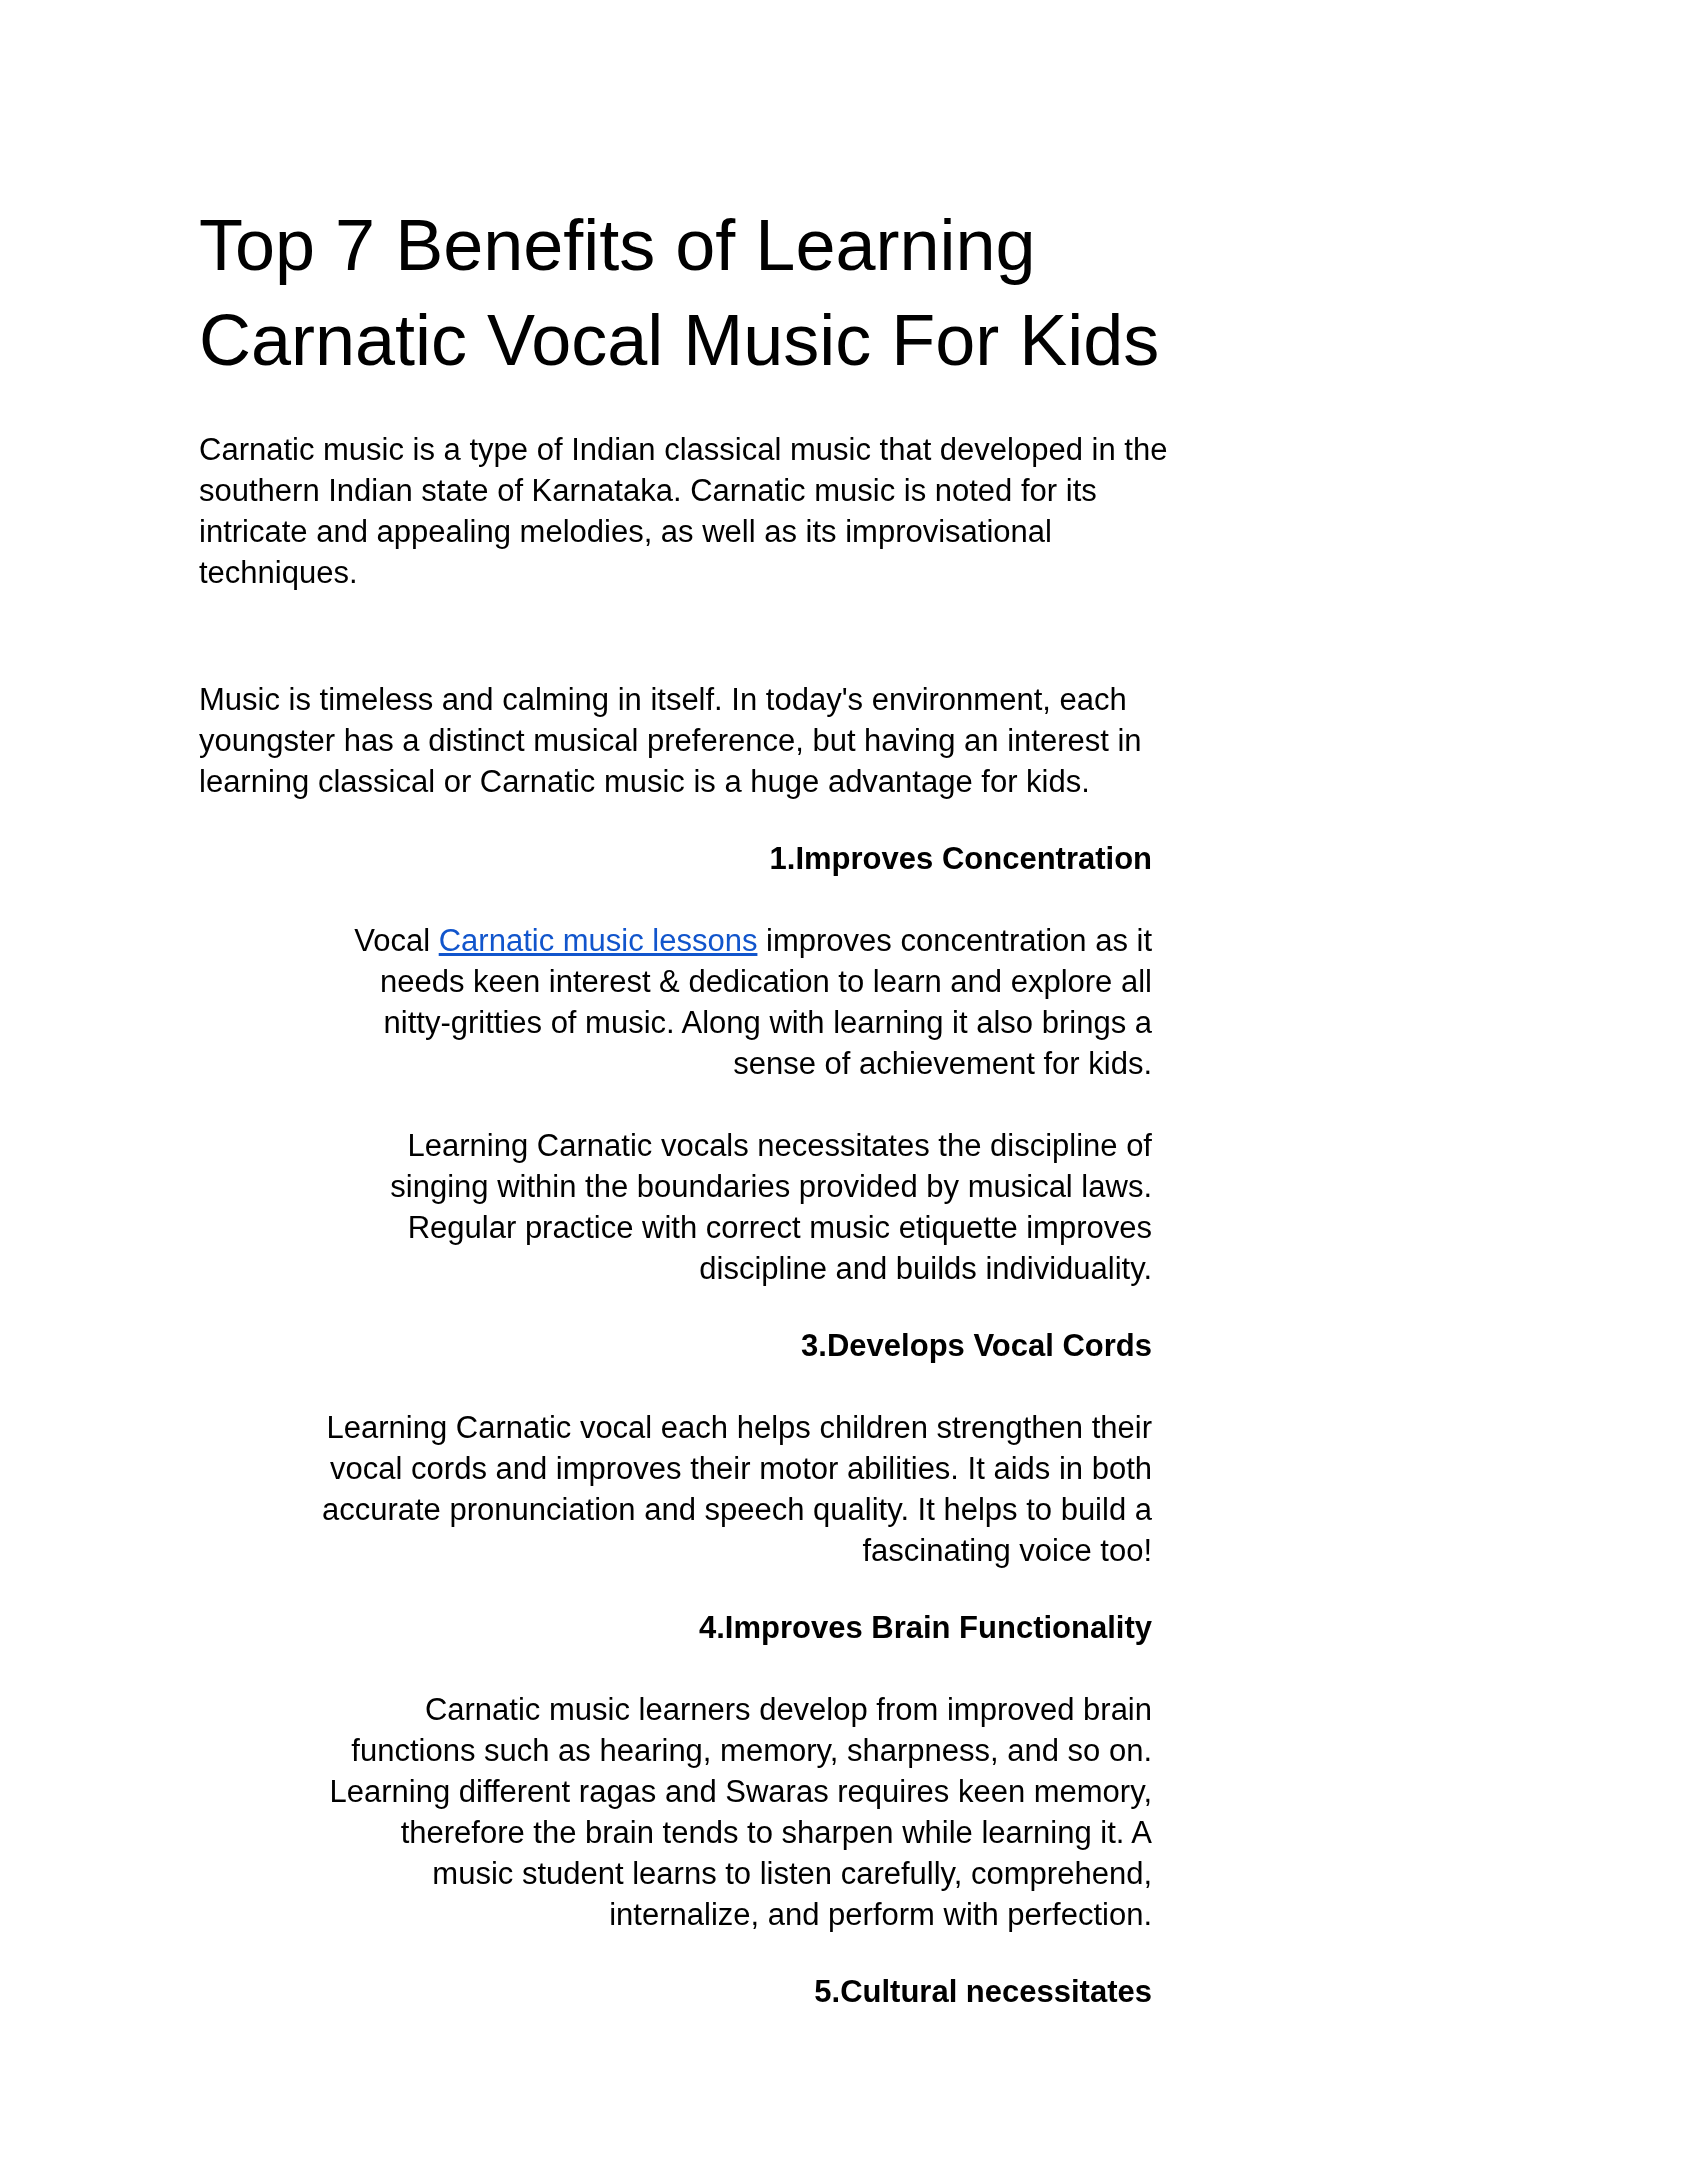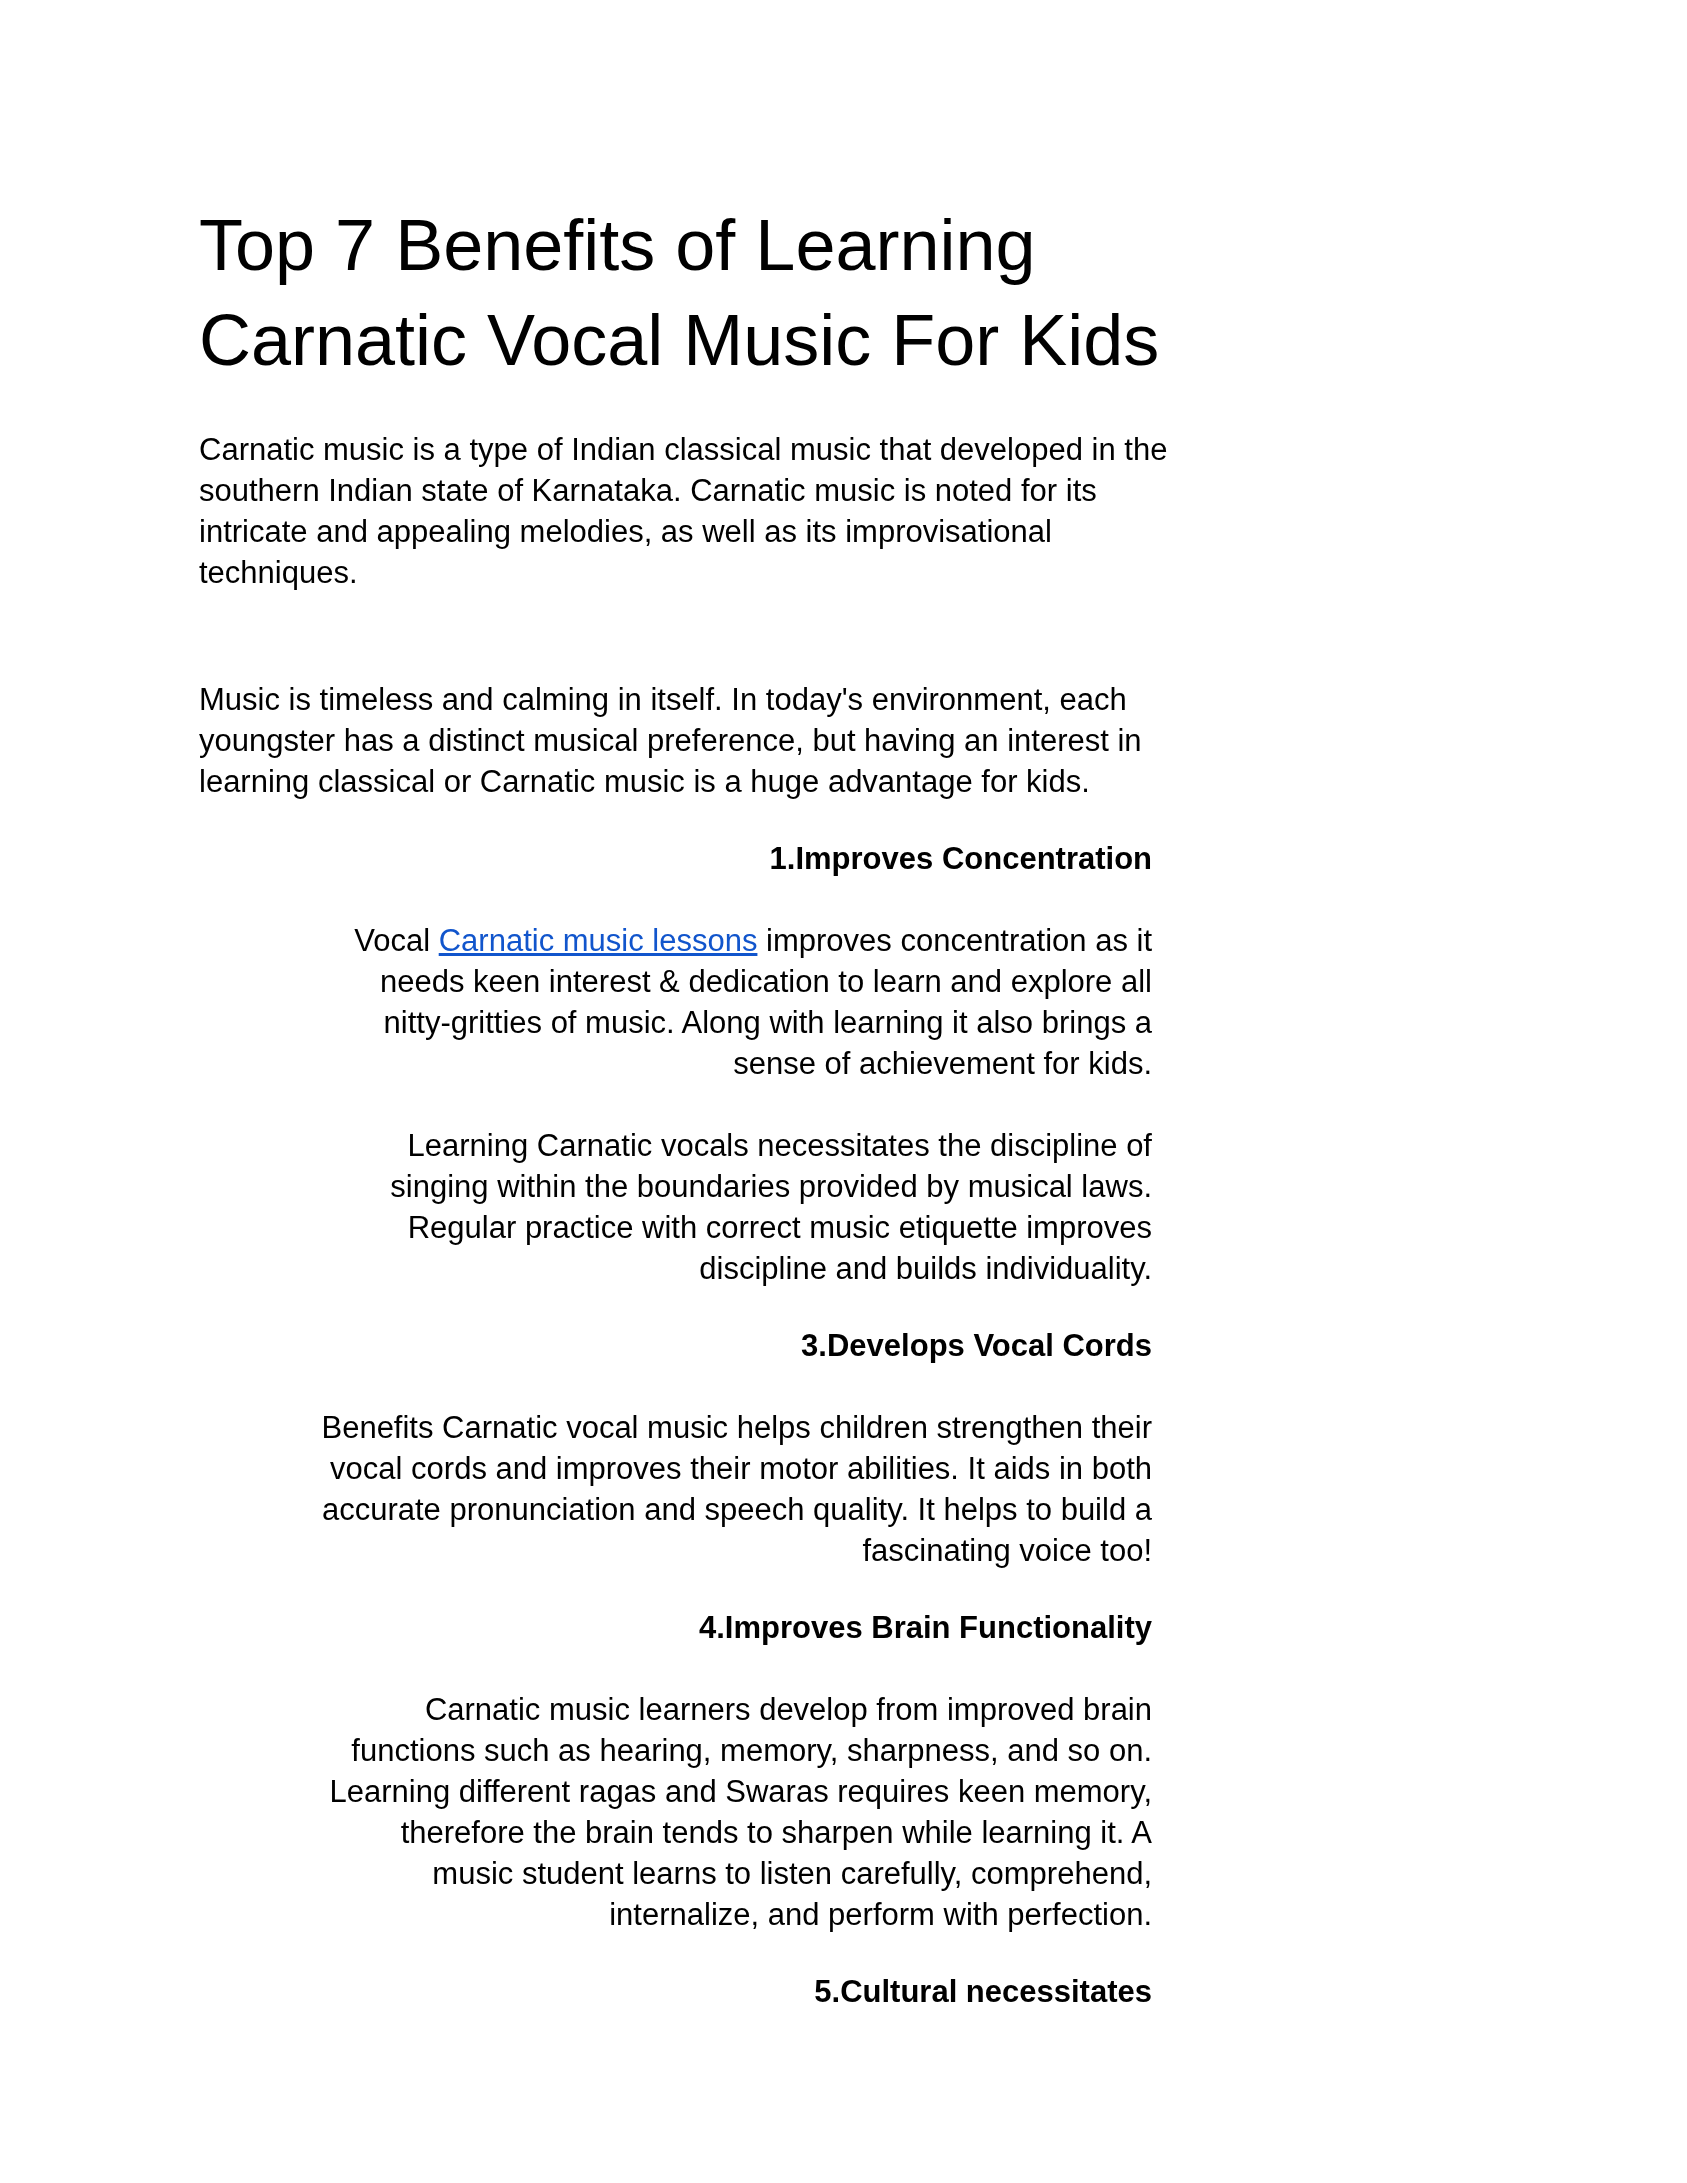--- a/index.html
+++ b/index.html
@@ -79,21 +79,21 @@
     </div>
 
     <div class="list-item">
       <p class="item-body">Learning Carnatic vocals necessitates the discipline of singing within the boundaries provided by musical laws. Regular practice with correct music etiquette improves discipline and builds individuality.</p>
     </div>
 
     <div class="list-item">
       <div class="item-heading">
         <span class="num">3.</span><span>Develops Vocal Cords</span>
       </div>
-      <p class="item-body">Benefits Carnatic vocal music helps children strengthen their vocal cords and improves their motor abilities. It aids in both accurate pronunciation and speech quality. It helps to build a fascinating voice too!</p>
+      <p class="item-body">Learning Carnatic vocal each helps children strengthen their vocal cords and improves their motor abilities. It aids in both accurate pronunciation and speech quality. It helps to build a fascinating voice too!</p>
     </div>
 
     <div class="list-item">
       <div class="item-heading">
         <span class="num">4.</span><span>Improves Brain Functionality</span>
       </div>
       <p class="item-body">Carnatic music learners develop from improved brain functions such as hearing, memory, sharpness, and so on. Learning different ragas and Swaras requires keen memory, therefore the brain tends to sharpen while learning it. A music student learns to listen carefully, comprehend, internalize, and perform with perfection.</p>
     </div>
 
     <div class="list-item">

